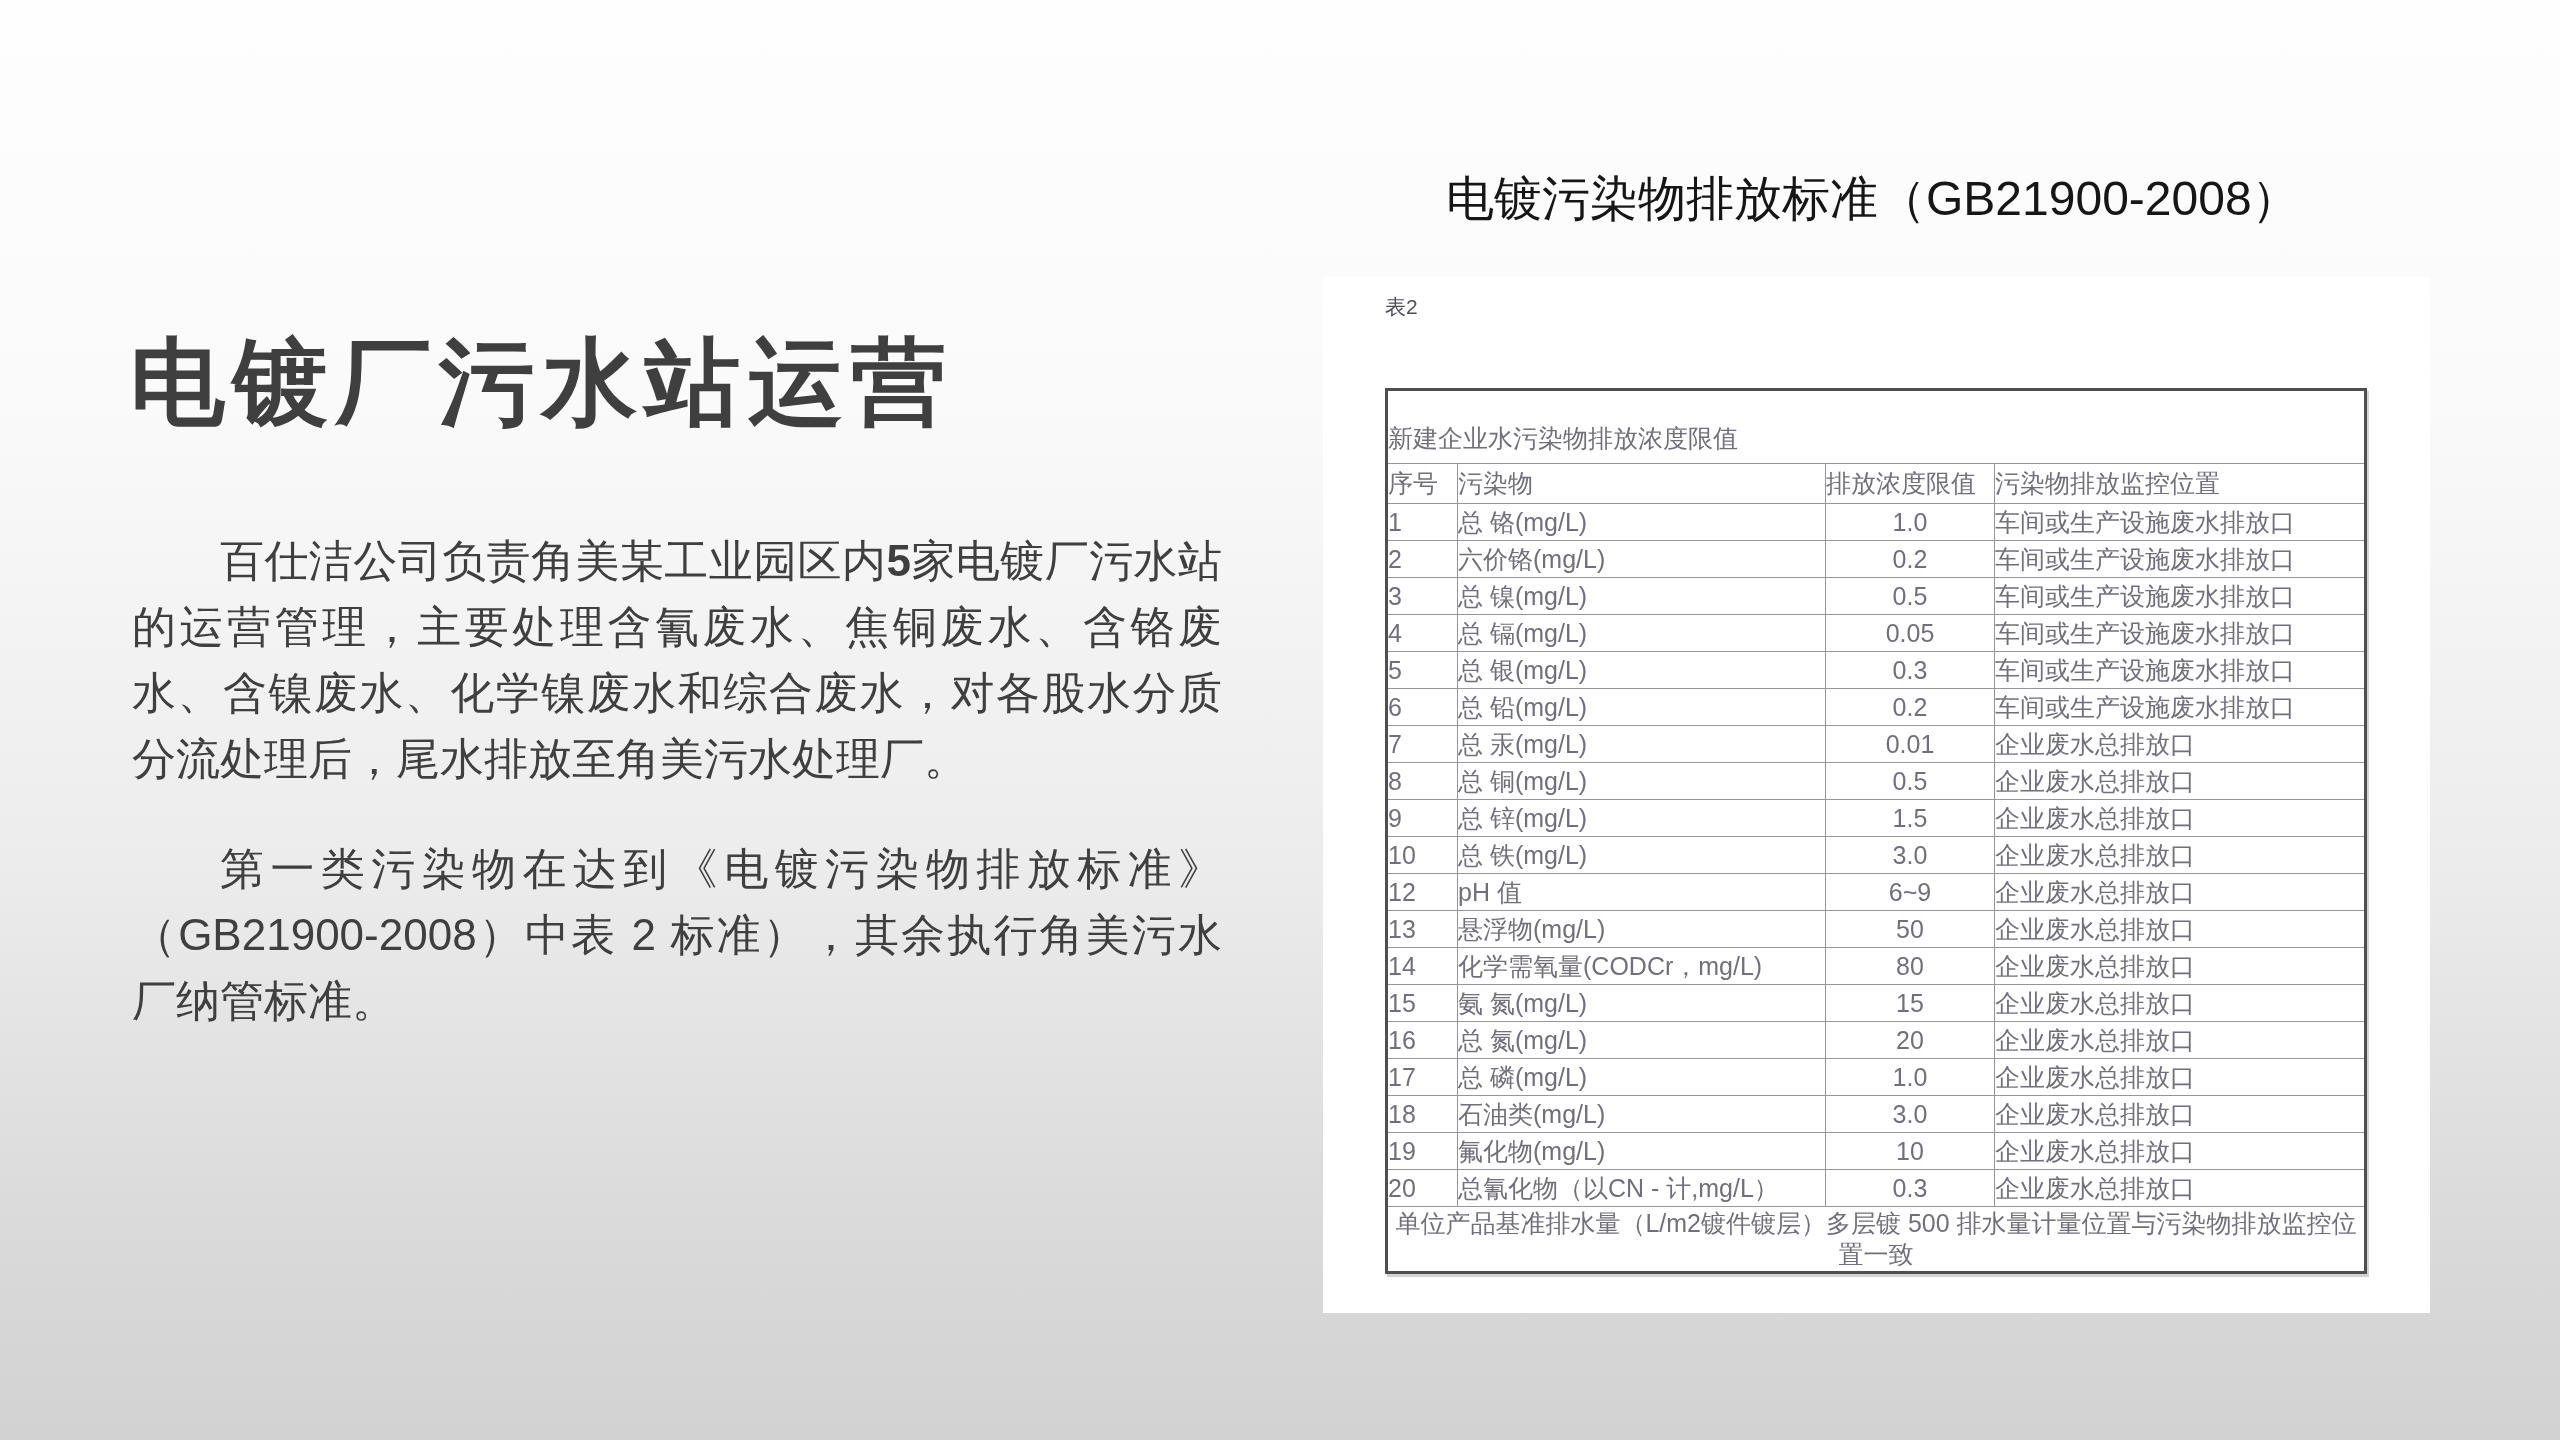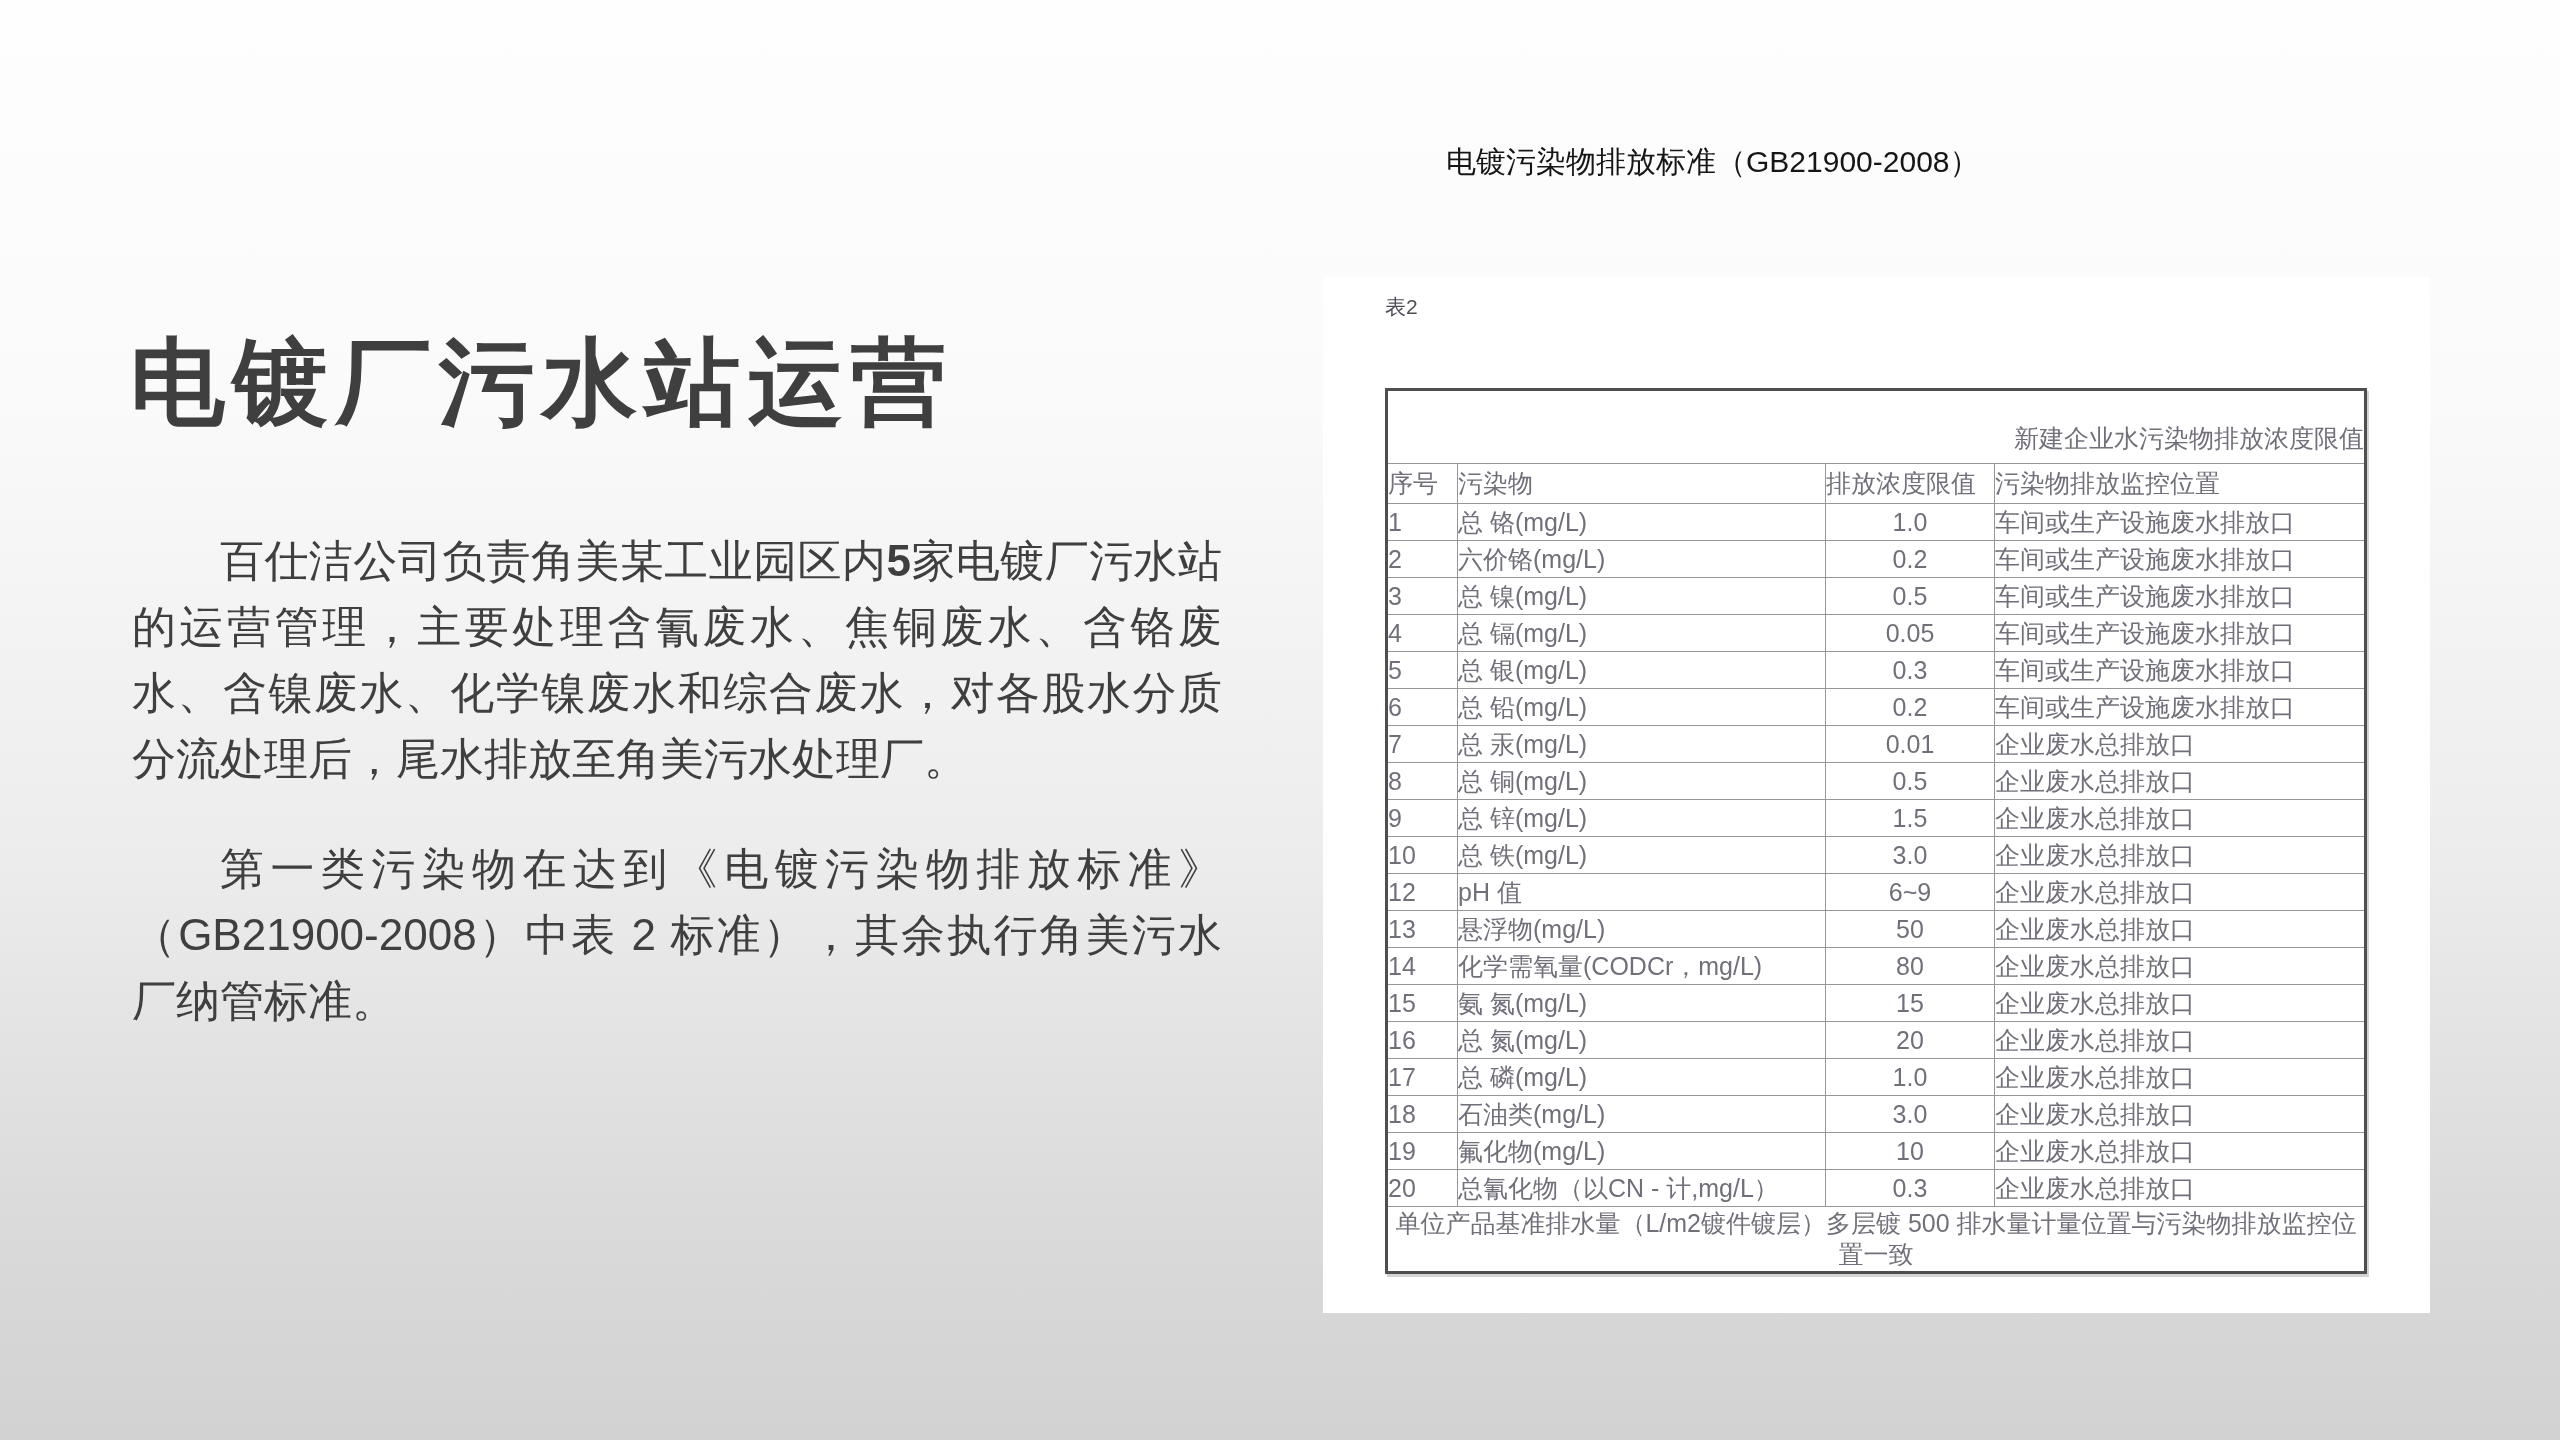--- a/index.html
+++ b/index.html
@@ -33,22 +33,22 @@
     line-height: 66px;
     text-align: justify;
   }
   .para { text-indent: 2em; margin: 0; }
   .para + .para { margin-top: 44px; }
   .bold-num { font-weight: 700; }
 
   .right-header {
     position: absolute;
     left: 1446px;
-    top: 142px;
-    font-size: 30px;
+    top: 167px;
+    font-size: 48px;
     color: #161616;
     white-space: nowrap;
   }
 
   .panel {
     position: absolute;
     left: 1323px;
     top: 277px;
     width: 1107px;
     height: 1036px;
@@ -78,21 +78,21 @@
   }
   table.std td {
     border: 1.5px solid #969696;
     padding: 0;
     overflow: hidden;
     white-space: nowrap;
     vertical-align: middle;
   }
   tr.t-title td {
     height: 64px;
-    text-align: right;
+    text-align: left;
     vertical-align: bottom;
     padding-bottom: 8px;
   }
   tr.t-head td { height: 39px; }
   tr.t-row td { height: 36px; }
   td.c0 { padding-left: 6px; }
   td.c1 { padding-left: 12px; }
   td.c2 { text-align: center; }
   td.c3 { padding-left: 8px; margin-left: 23px; }
   tr.t-foot td {

